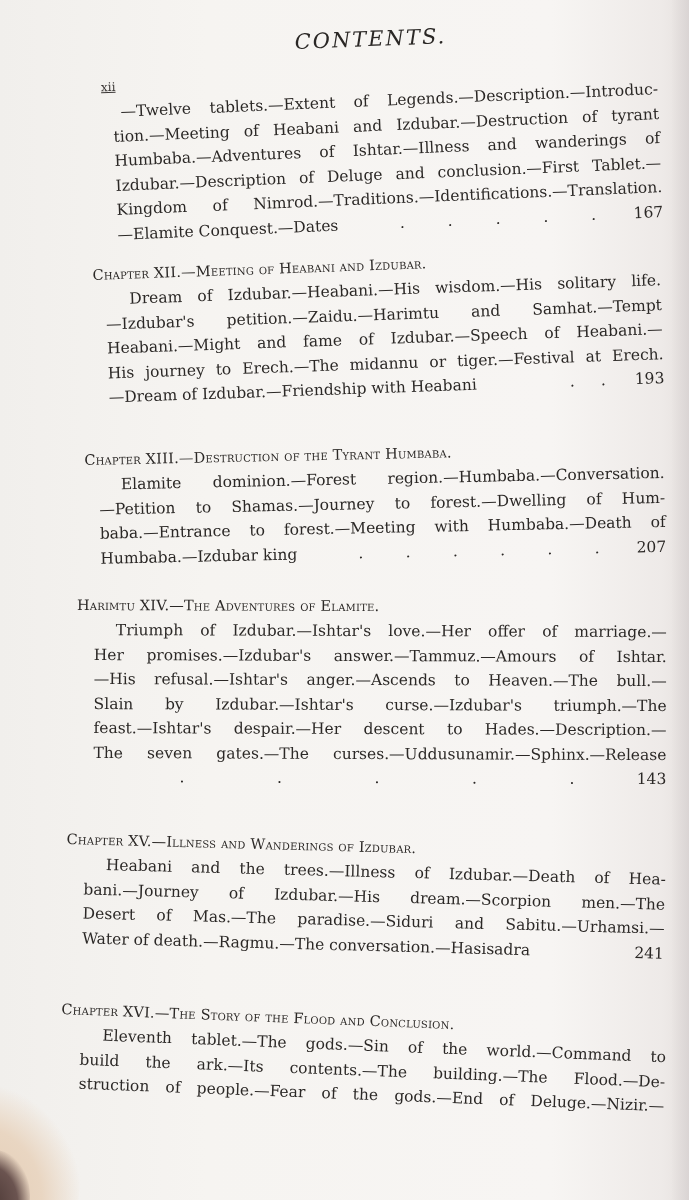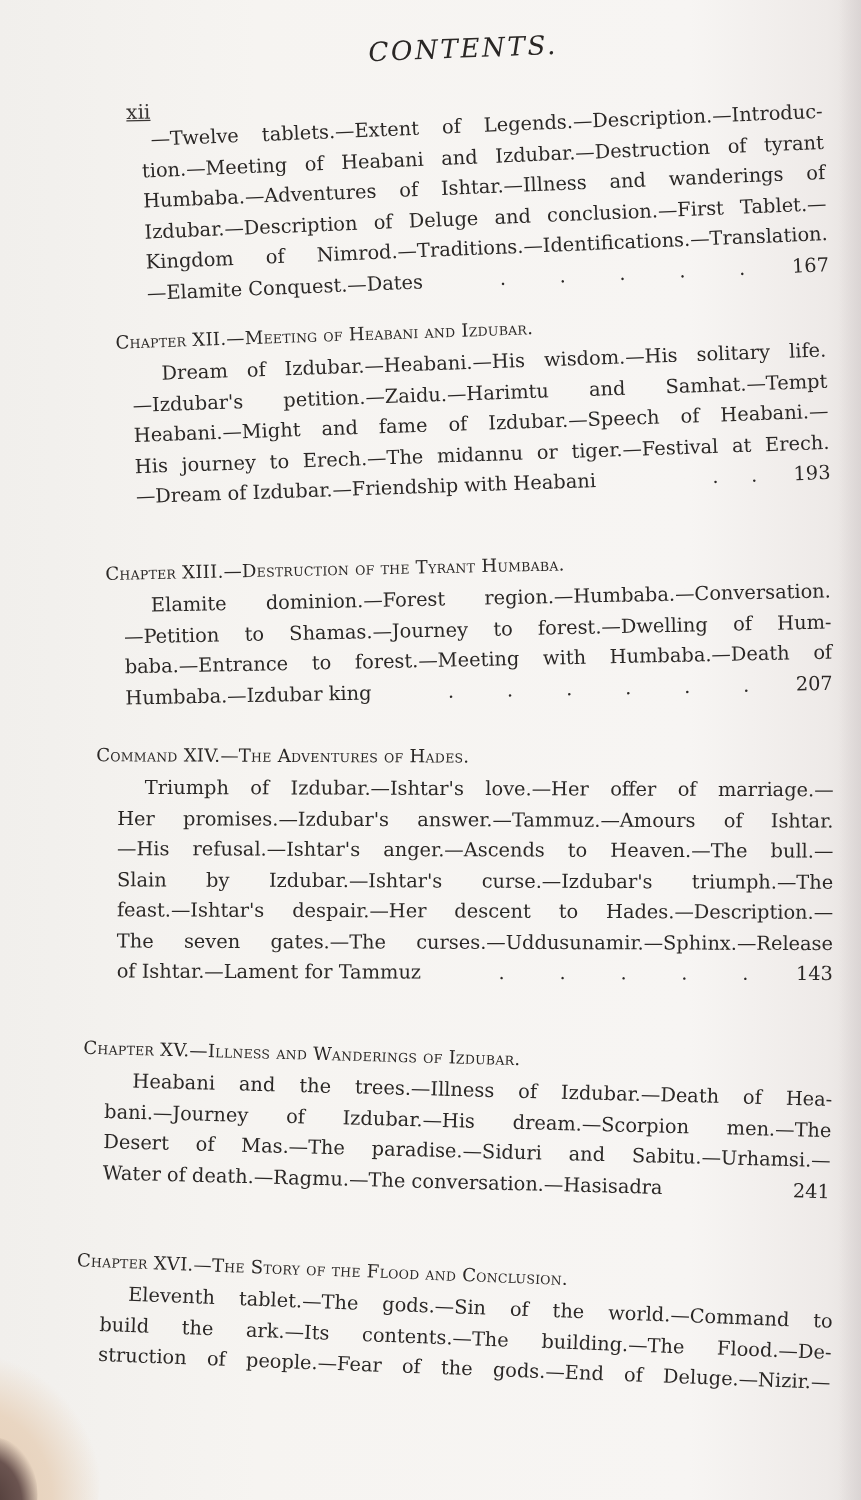--- a/index.html
+++ b/index.html
@@ -57,21 +57,21 @@
       transform: rotate(-2.2deg);
       transform-origin: center;
       color: #2a2725;
       padding-left: 52px;
       box-sizing: border-box;
     }
     .folio {
       position: absolute;
       left: 101px;
       top: 80px;
-      font-size: 16px;
+      font-size: 12px;
       color: #3a3634;
       transform: rotate(-1deg);
       text-decoration: underline;
     }
     .block {
       position: absolute;
       transform-origin: left top;
     }
     .line {
       display: block;
@@ -179,31 +179,30 @@
             <span>.</span>
             <span>.</span>
         </span>
         <span class="pg">207</span>
       </span>
     </div>
   </div>
 
   <div class="block" style="left:77px; top:592px; width:590px; transform: rotate(0.2deg);">
     <span class="chapter">
-      <span class="sc">Command XIV.</span><span class="sc">—The Adventures of Hades.</span>
+      <span class="sc">Harimtu XIV.</span><span class="sc">—The Adventures of Elamite.</span>
     </span>
     <div style="padding-left:17px">
       <span class="line indent" style="padding-left:22px">Triumph of Izdubar.—Ishtar's love.—Her offer of marriage.—</span>
       <span class="line">Her promises.—Izdubar's answer.—Tammuz.—Amours of Ishtar.</span>
       <span class="line">—His refusal.—Ishtar's anger.—Ascends to Heaven.—The bull.—</span>
       <span class="line">Slain by Izdubar.—Ishtar's curse.—Izdubar's triumph.—The</span>
       <span class="line">feast.—Ishtar's despair.—Her descent to Hades.—Description.—</span>
       <span class="line">The seven gates.—The curses.—Uddusunamir.—Sphinx.—Release</span>
       <span class="line last">
-        <span>of Ishtar.—Lament for Tammuz</span>
         <span class="leaders">
           <span>.</span>
             <span>.</span>
             <span>.</span>
             <span>.</span>
             <span>.</span>
         </span>
         <span class="pg">143</span>
       </span>
     </div>

